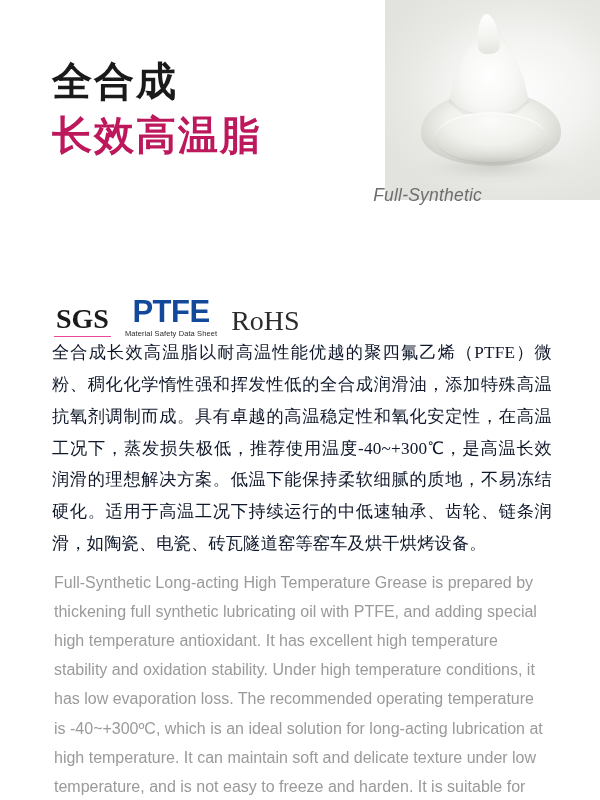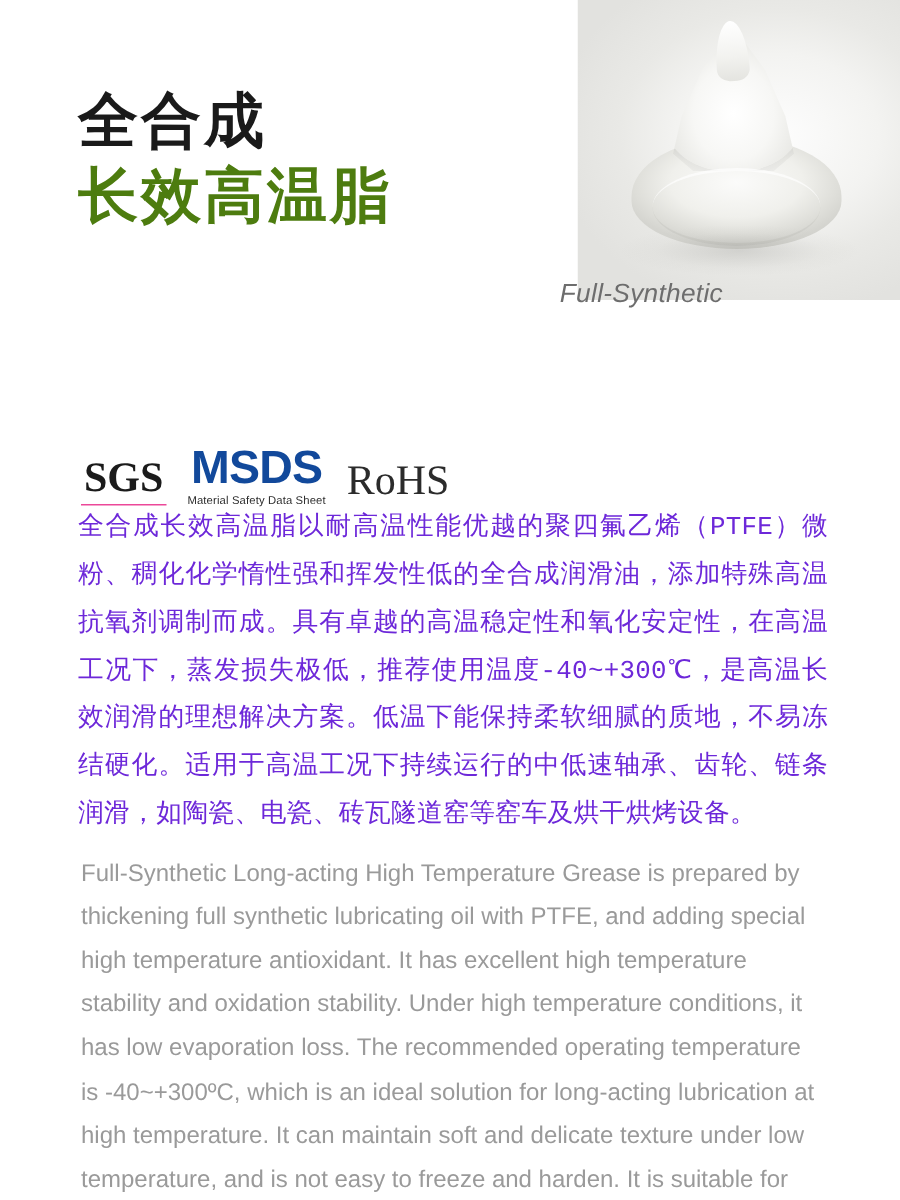--- a/index.html
+++ b/index.html
@@ -99,24 +99,24 @@
   .title-cn-1 {
     font-family: "DejaVu Sans", "Liberation Sans", sans-serif;
     font-size: 40px;
     font-weight: bold;
     color: #1a1a1a;
     letter-spacing: 2px;
     line-height: 1.25;
     margin: 0;
   }
   .title-cn-2 {
-    font-family: Liberation Mono, monospace;
+    font-family: Liberation Sans, sans-serif;
     font-size: 40px;
     font-weight: bold;
-    color: #4d7c0f;
+    color: #be185d;
     letter-spacing: 2px;
     line-height: 1.25;
     margin: 4px 0 0 0;
   }
   .title-en {
     margin-top: 22px;
     font-family: "Liberation Sans", sans-serif;
     font-style: italic;
     font-size: 17.5px;
     color: #6d6d6d;
@@ -178,24 +178,24 @@
     padding-bottom: 2px;
     margin-top: 45px;
   }
 
   
   .body-cn {
     position: absolute;
     left: 52px;
     top: 320px;
     width: 500px;
-    font-family: Liberation Mono, monospace;
+    font-family: Liberation Serif, serif;
     font-size: 17.2px;
     line-height: 1.85;
-    color: #6d28d9;
+    color: #0f172a;
     text-align: justify;
     letter-spacing: 0.2px;
   }
 
   
   .body-en {
     position: absolute;
     left: 54px;
     top: 552px;
     width: 492px;
@@ -226,21 +226,21 @@
     <div class="title-en">
       <div>Full-Synthetic</div>
     </div>
   </div>
 
   <div class="certs">
     <div class="sgs-logo">
       <div class="sgs-text">SGS</div>
     </div>
     <div class="msds-logo">
-      <div class="msds-text">MSDS</div>
+      <div class="msds-text">PTFE</div>
       <div class="msds-sub">Material Safety Data Sheet</div>
     </div>
     <div class="rohs-logo">RoHS</div>
   </div>
 
   <p class="body-cn">全合成长效高温脂以耐高温性能优越的聚四氟乙烯（PTFE）微粉、稠化化学惰性强和挥发性低的全合成润滑油，添加特殊高温抗氧剂调制而成。具有卓越的高温稳定性和氧化安定性，在高温工况下，蒸发损失极低，推荐使用温度-40~+300℃，是高温长效润滑的理想解决方案。低温下能保持柔软细腻的质地，不易冻结硬化。适用于高温工况下持续运行的中低速轴承、齿轮、链条润滑，如陶瓷、电瓷、砖瓦隧道窑等窑车及烘干烘烤设备。</p>
 
   <p class="body-en">Full-Synthetic Long-acting High Temperature Grease is prepared by thickening full synthetic lubricating oil with PTFE, and adding special high temperature antioxidant. It has excellent high temperature stability and oxidation stability. Under high temperature conditions, it has low evaporation loss. The recommended operating temperature is -40~+300ºC, which is an ideal solution for long-acting lubrication at high temperature. It can maintain soft and delicate texture under low temperature, and is not easy to freeze and harden. It is suitable for lubrication of medium and low speed bearings, gears and chain which are continuously operating under high temperature conditions, such as ceramics, electric porcelain, brick tunnel kiln as well as other kiln cars and drying equipment.</p>
 
 </div>

